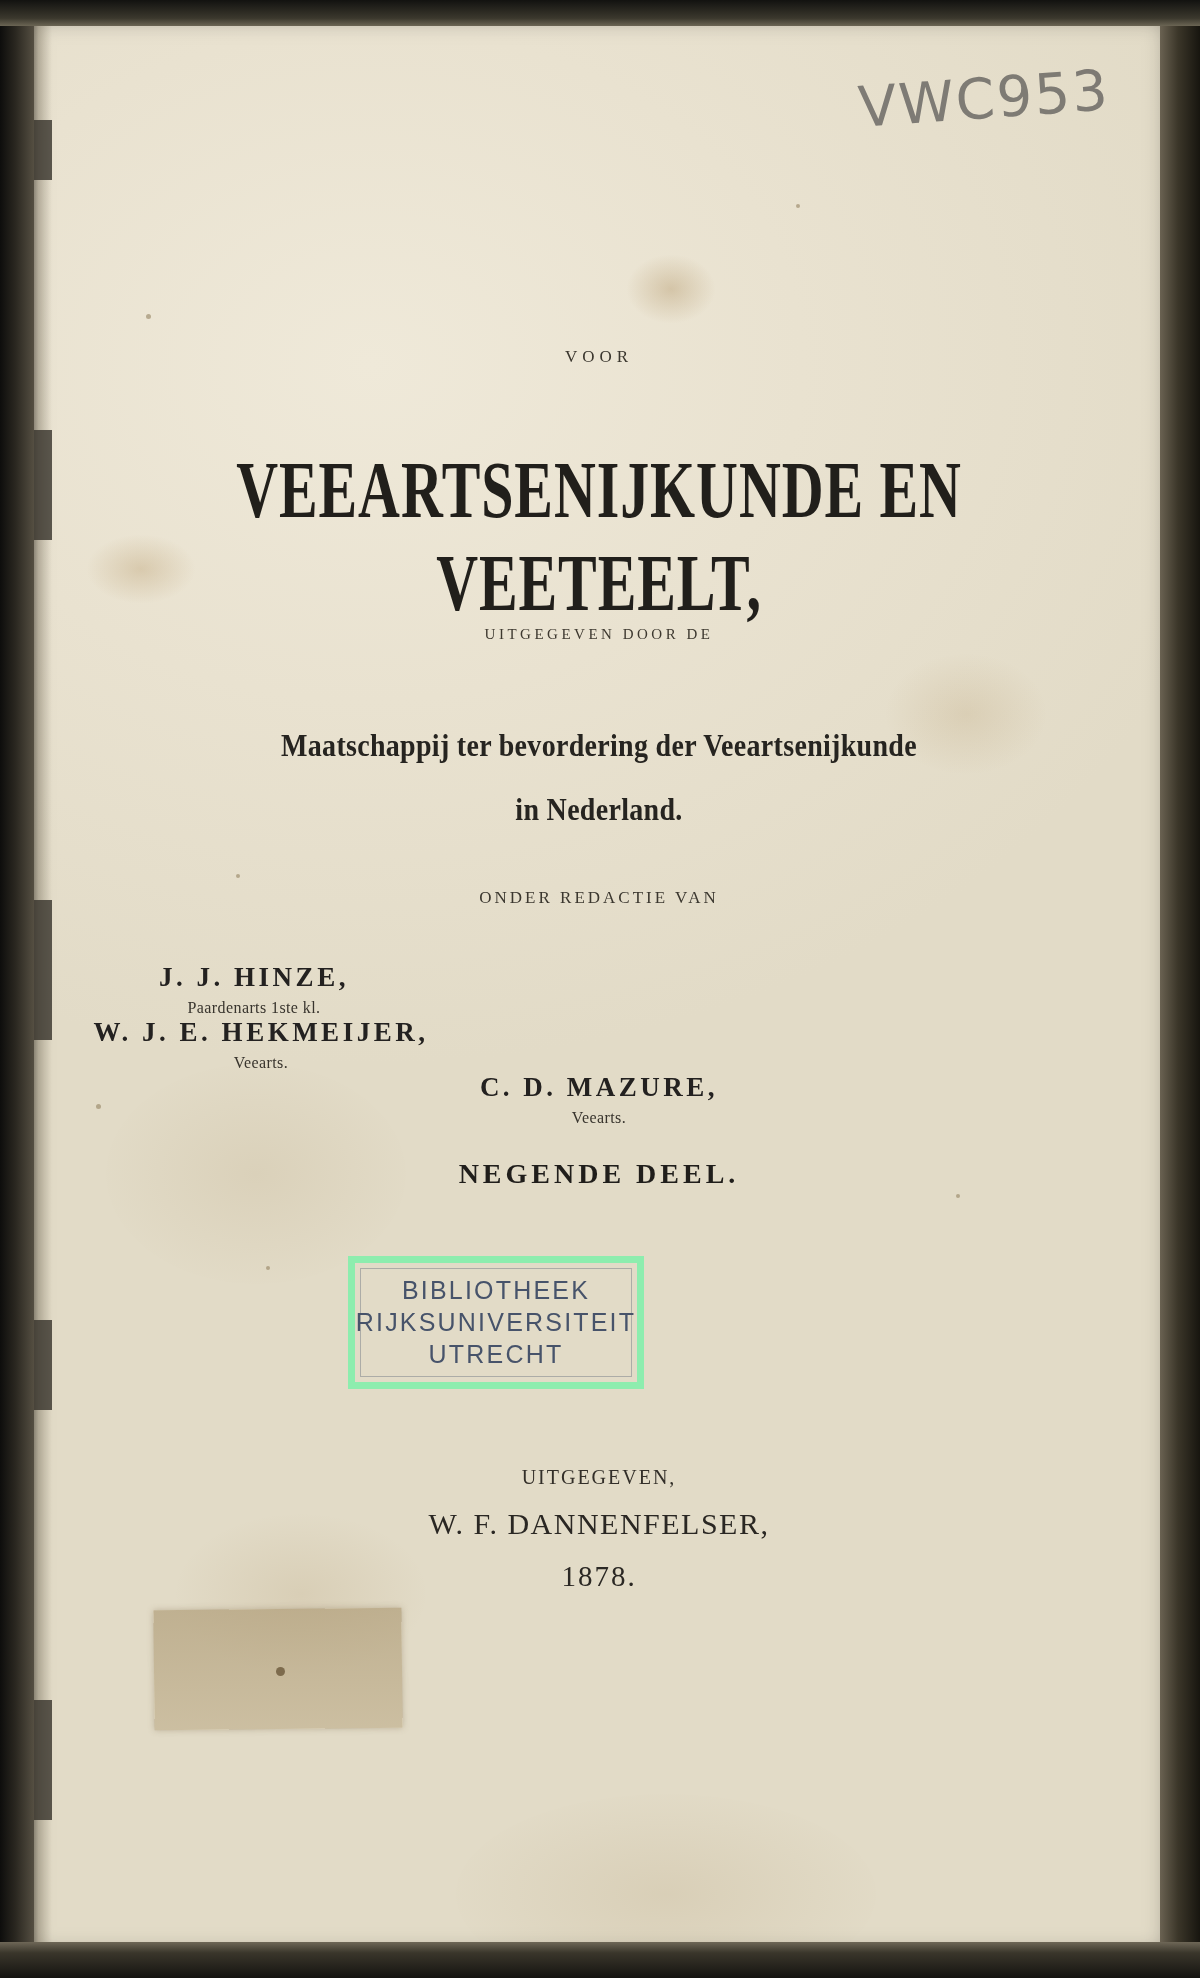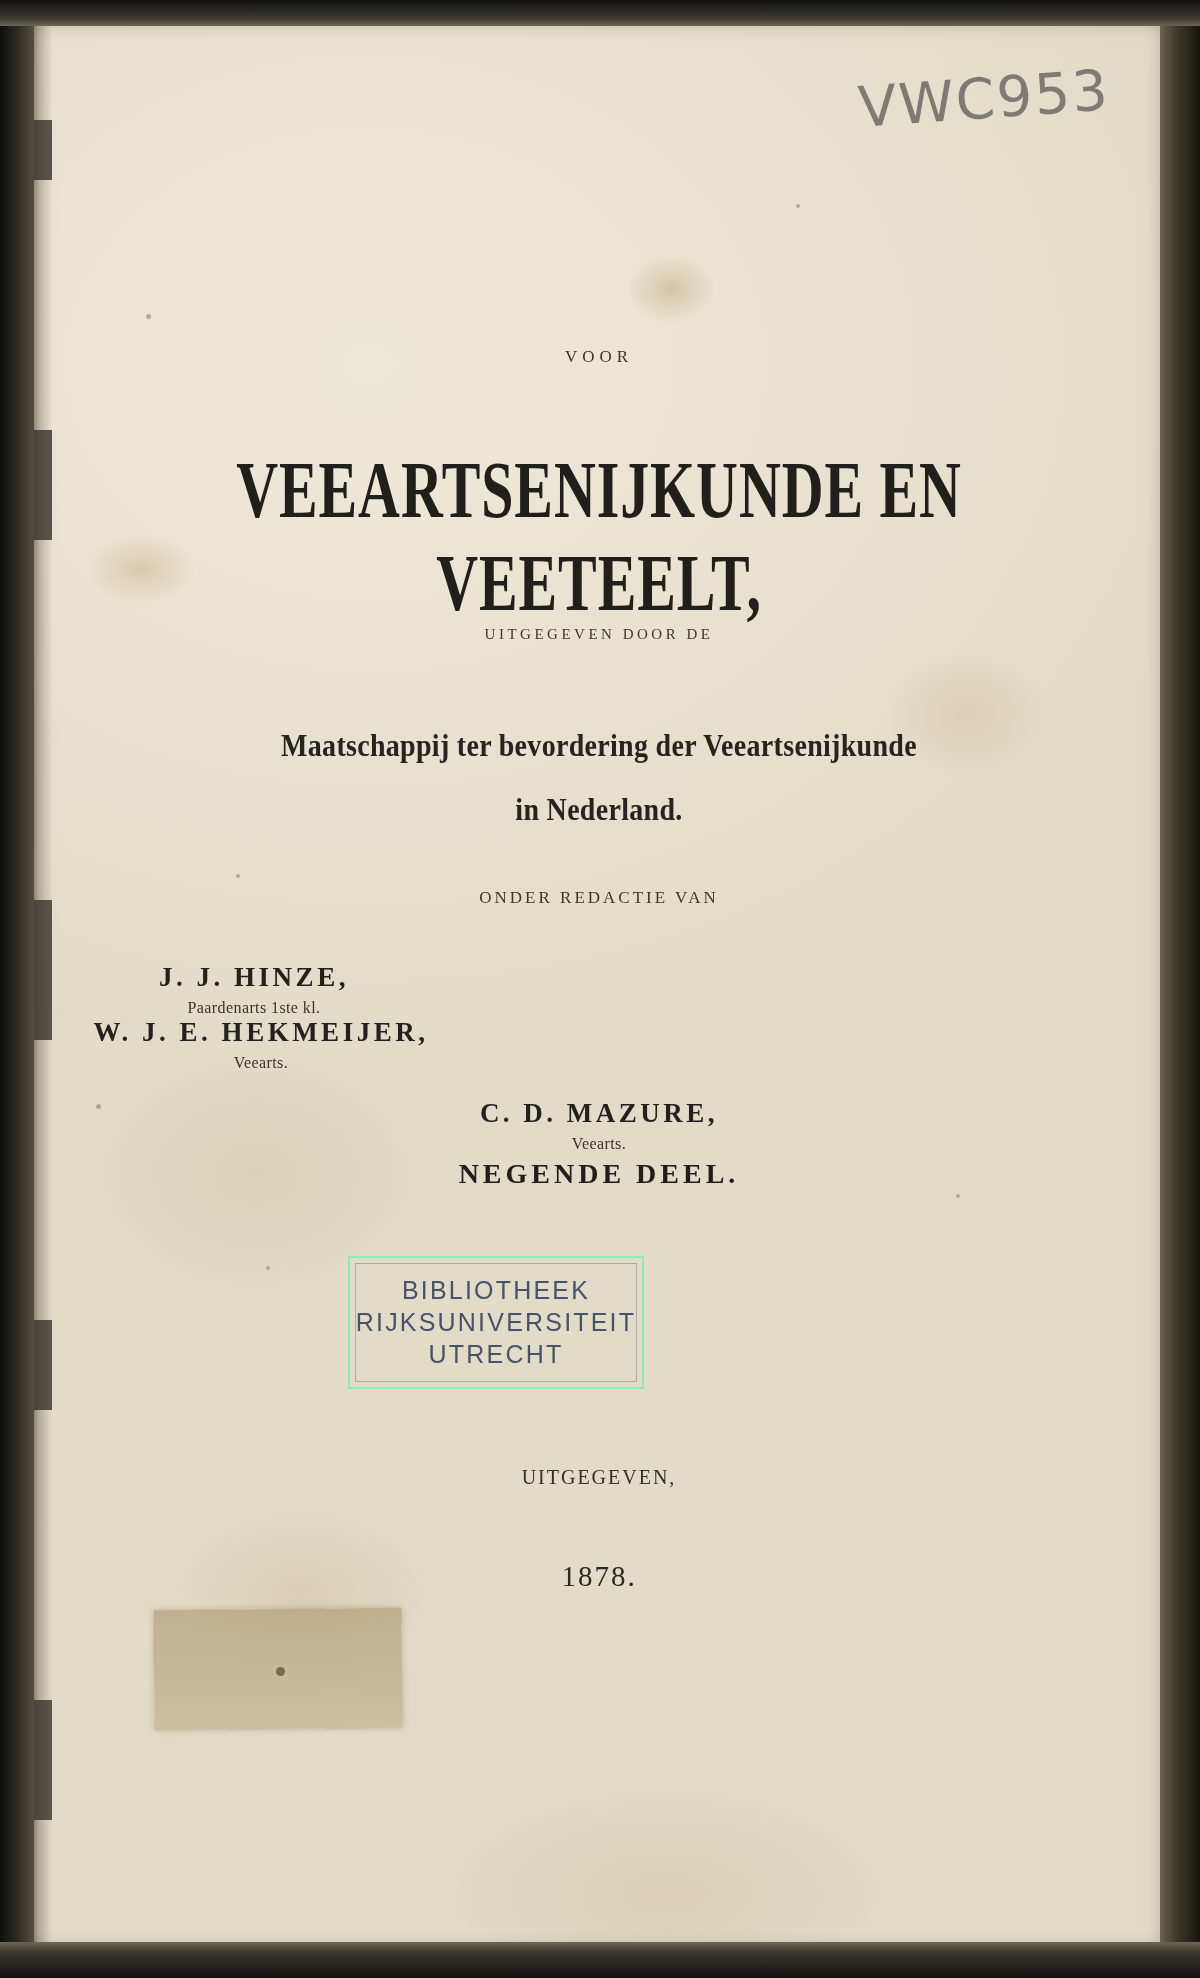--- a/index.html
+++ b/index.html
@@ -183,40 +183,40 @@
   }
   .editor-title {
     font-family: "Liberation Serif", serif;
     font-size: 16px;
     letter-spacing: 0.4px;
     color: #38342d;
     margin-top: 6px;
   }
   .ed-left  { width: 420px; margin-left: 18px; }
   .ed-right { width: 470px; }
-  .ed-center{ width: 100%; margin-top: 26px; }
+  .ed-center{ width: 100%; }
 
   .volume {
     position: absolute;
     top: 1144px; left: 0; right: 0;
     font-family: "Liberation Serif", serif;
     font-weight: bold;
     font-size: 28px;
     letter-spacing: 4px;
     color: #201e1b;
   }
 
   
   .stamp {
     position: absolute;
     top: 1242px;
     left: 322px;
     width: 296px;
     height: 133px;
-    border: 2px solid #86efac;
+    border: 7px solid #86efac;
     box-sizing: border-box;
     color: #3a4863;
     font-family: "Liberation Sans", sans-serif;
     letter-spacing: 2.2px;
     opacity: .92;
   }
   .stamp-inner {
     position: absolute;
     inset: 5px;
     border: 1px solid rgba(60,74,99,0.35);
@@ -344,20 +344,21 @@
 
     <div class="stamp">
       <div class="stamp-inner">
         <div class="stamp-l1">BIBLIOTHEEK</div>
         <div class="stamp-l2">RIJKSUNIVERSITEIT</div>
         <div class="stamp-l3">UTRECHT</div>
       </div>
     </div>
 
     <div class="imprint-city">UITGEGEVEN,</div>
+    <div class="imprint-pub">W. F. DANNENFELSER,</div>
     <div class="imprint-year">1878.</div>
 
     <div class="shelfmark">VWC953</div>
 
     <div class="tape"></div>
     <div class="tape-dot"></div>
   </div>
 
   <div class="gutter"></div>
   <div class="gutter-nick" style="top:120px;  height:60px;"></div>

